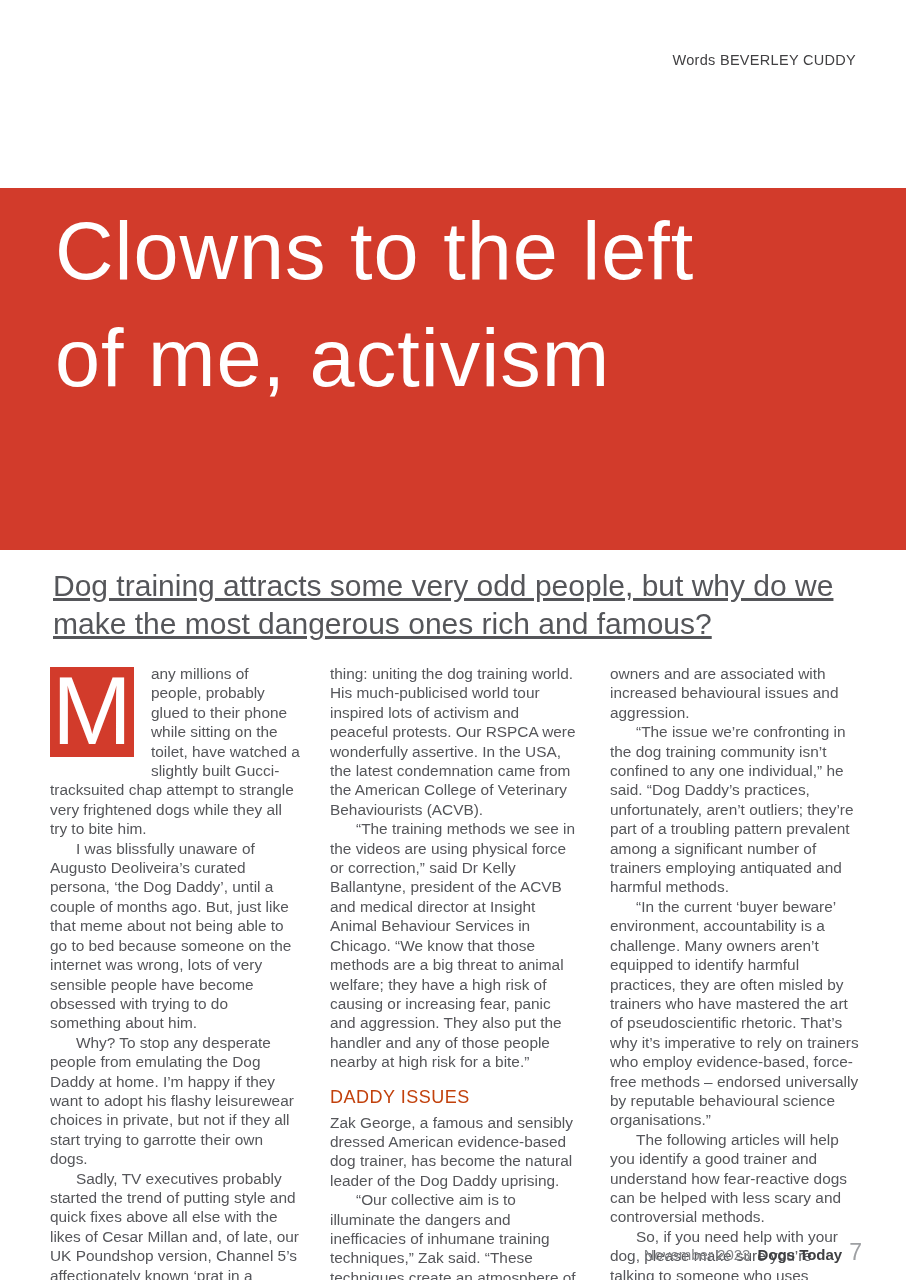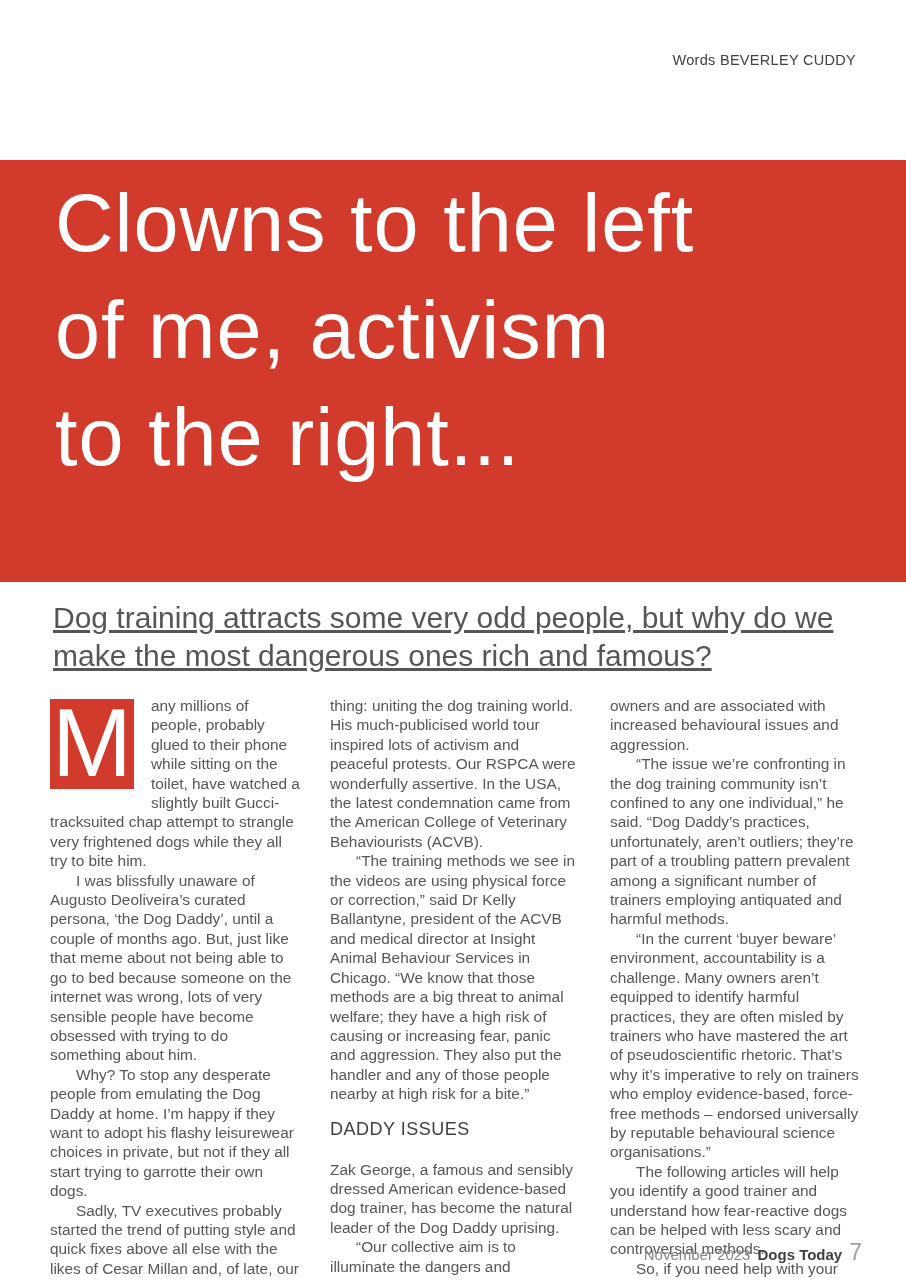--- a/index.html
+++ b/index.html
@@ -12,22 +12,22 @@
     box-sizing:border-box;
   }
   .byline{
     padding:52px 50px 0 0;
     text-align:right;
     font-size:14.5px;
     letter-spacing:.3px;
     color:#414042;
   }
   .banner{
-    margin-top:92px;
-    height:422px;
+    margin-top:120px;
+    height:362px;
     background:#D23B2B;
     box-sizing:border-box;
     padding:10px 0 0 55px;
   }
   .headline{
     color:#ffffff;
     font-weight:300;
     font-size:81px;
     line-height:107px;
     letter-spacing:1px;
@@ -63,22 +63,22 @@
     color:#ffffff;
     font-size:96px;
     line-height:88px;
     font-weight:300;
     text-align:center;
   }
   .section-heading{
     font-size:18px;
     font-weight:400;
     letter-spacing:.5px;
-    color:#404040;
-    margin:15px 0 20px 0;
+    color:#c2410c;
+    margin:15px 0 5px 0;
   }
   .footer{
     position:absolute;
     right:44px;bottom:14px;
     display:flex;
     align-items:baseline;
     gap:7px;
   }
   .footer .issue{font-size:15px;color:#828487;}
   .footer .brand{font-size:15px;font-weight:bold;color:#3F4042;}
@@ -88,21 +88,20 @@
 <body>
 
 <div class="page">
 
   <div class="byline">Words BEVERLEY CUDDY</div>
 
   <div class="banner">
     <div class="headline">
       <div>Clowns to the left</div>
       <div>of me, activism</div>
-      <div>to the right...</div>
     </div>
   </div>
 
   <div class="standfirst">Dog training attracts some very odd people, but why do we make the most dangerous ones rich and famous?</div>
 
   <div class="columns">
 
     <div class="col">
       <p>
         <span class="dropcap">M</span><span>any millions of people, probably glued to their phone while sitting on the toilet, have watched a slightly built Gucci-tracksuited chap attempt to strangle very frightened dogs while they all try to bite him.</span>

